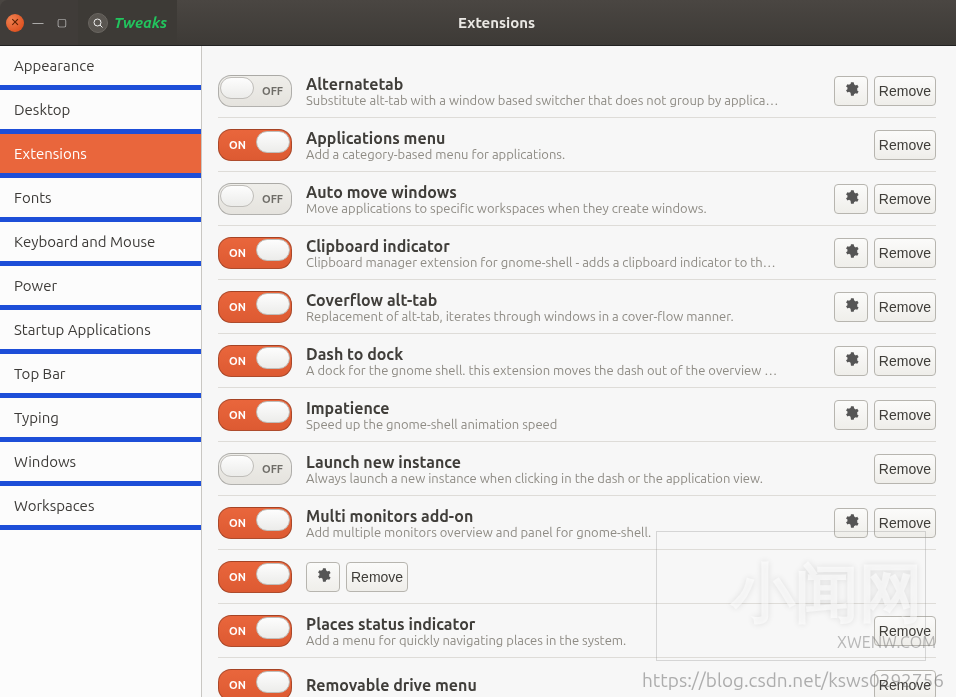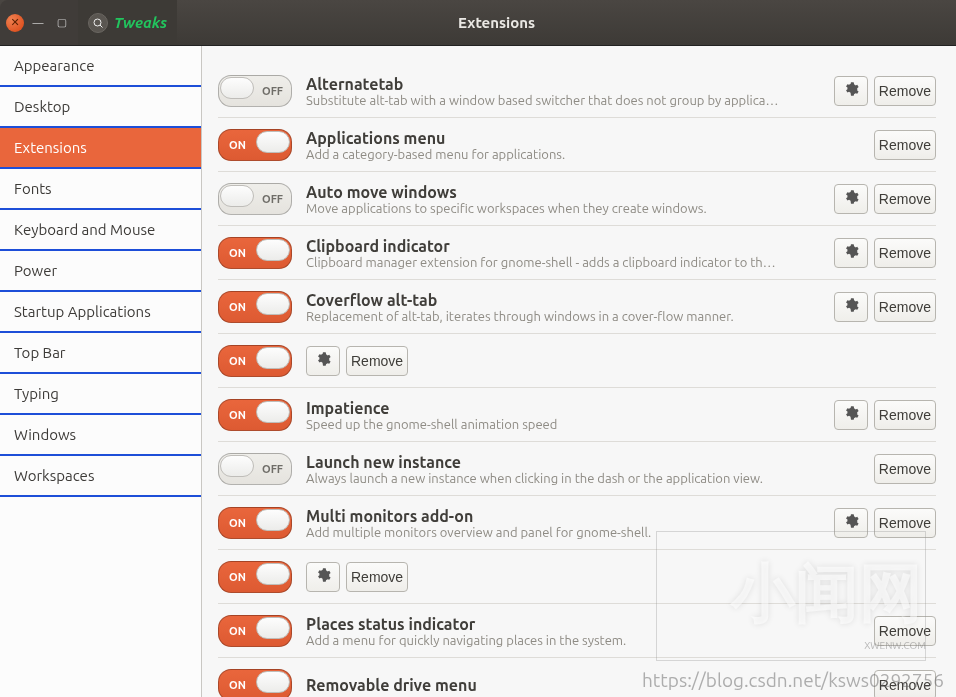--- a/index.html
+++ b/index.html
@@ -78,21 +78,21 @@
   .sidebar {
     width: 202px;
     background: #fcfcfc;
     border-right: 1px solid #c9c7c3;
     overflow-y: auto;
   }
   .side-item {
     padding: 11px 14px;
     font-size: 15px;
     color: #3d3b38;
-    border-bottom: 2px solid #1d4ed8;
+    border-bottom: 5px solid #1d4ed8;
     cursor: pointer;
   }
   .side-item.active {
     background: #e9663c;
     color: #fff;
   }
   .content {
     flex: 1;
     overflow-y: auto;
     padding: 18px 20px 0 16px;
@@ -169,22 +169,22 @@
     right:33px;
     bottom:60px;
     font-size:64px;
     color:rgba(255,255,255,.55);
     font-weight:bold;
     pointer-events:none;
     text-shadow: 0 0 6px rgba(0,0,0,.1);
   }
   .watermark-sub {
     position:absolute;
-    right:30px; bottom:46px;
-    font-size:10px;
+    right:20px; bottom:46px;
+    font-size:16px;
     color:rgba(120,120,120,.5);
     pointer-events:none;
   }
   .watermark-url {
     position:absolute;
     right:12px; bottom:6px;
     font-size:19px;
     color:rgba(100,100,100,.5);
     pointer-events:none;
     margin-top:10px;
@@ -318,20 +318,24 @@
                 </svg></span>
             </div>
             <button class="remove-btn">Remove</button>
           </div>
         </div>
         <div class="ext-row">
           <div class="toggle on">
             <span>ON</span>
             <div class="knob"></div>
           </div>
+          <div class="ext-info">
+            <div class="ext-title">Dash to dock</div>
+            <div class="ext-desc">A dock for the gnome shell. this extension moves the dash out of the overview …</div>
+          </div>
           <div class="actions">
             <div class="icon-btn">
               <span><svg width="16" height="16" viewBox="0 0 24 24" fill="#555">
                   <path d="M12 8a4 4 0 100 8 4 4 0 000-8zm9.4 4a7.6 7.6 0 00-.1-1.3l2.1-1.6-2-3.4-2.5 1a7.7 7.7 0 00-2.2-1.3L16 2h-4l-.7 2.4a7.7 7.7 0 00-2.2 1.3l-2.5-1-2 3.4 2.1 1.6a7.6 7.6 0 000 2.6l-2.1 1.6 2 3.4 2.5-1a7.7 7.7 0 002.2 1.3L12 22h4l.7-2.4a7.7 7.7 0 002.2-1.3l2.5 1 2-3.4-2.1-1.6c.1-.4.1-.9.1-1.3z"></path>
                 </svg></span>
             </div>
             <button class="remove-btn">Remove</button>
           </div>
         </div>
         <div class="ext-row">

